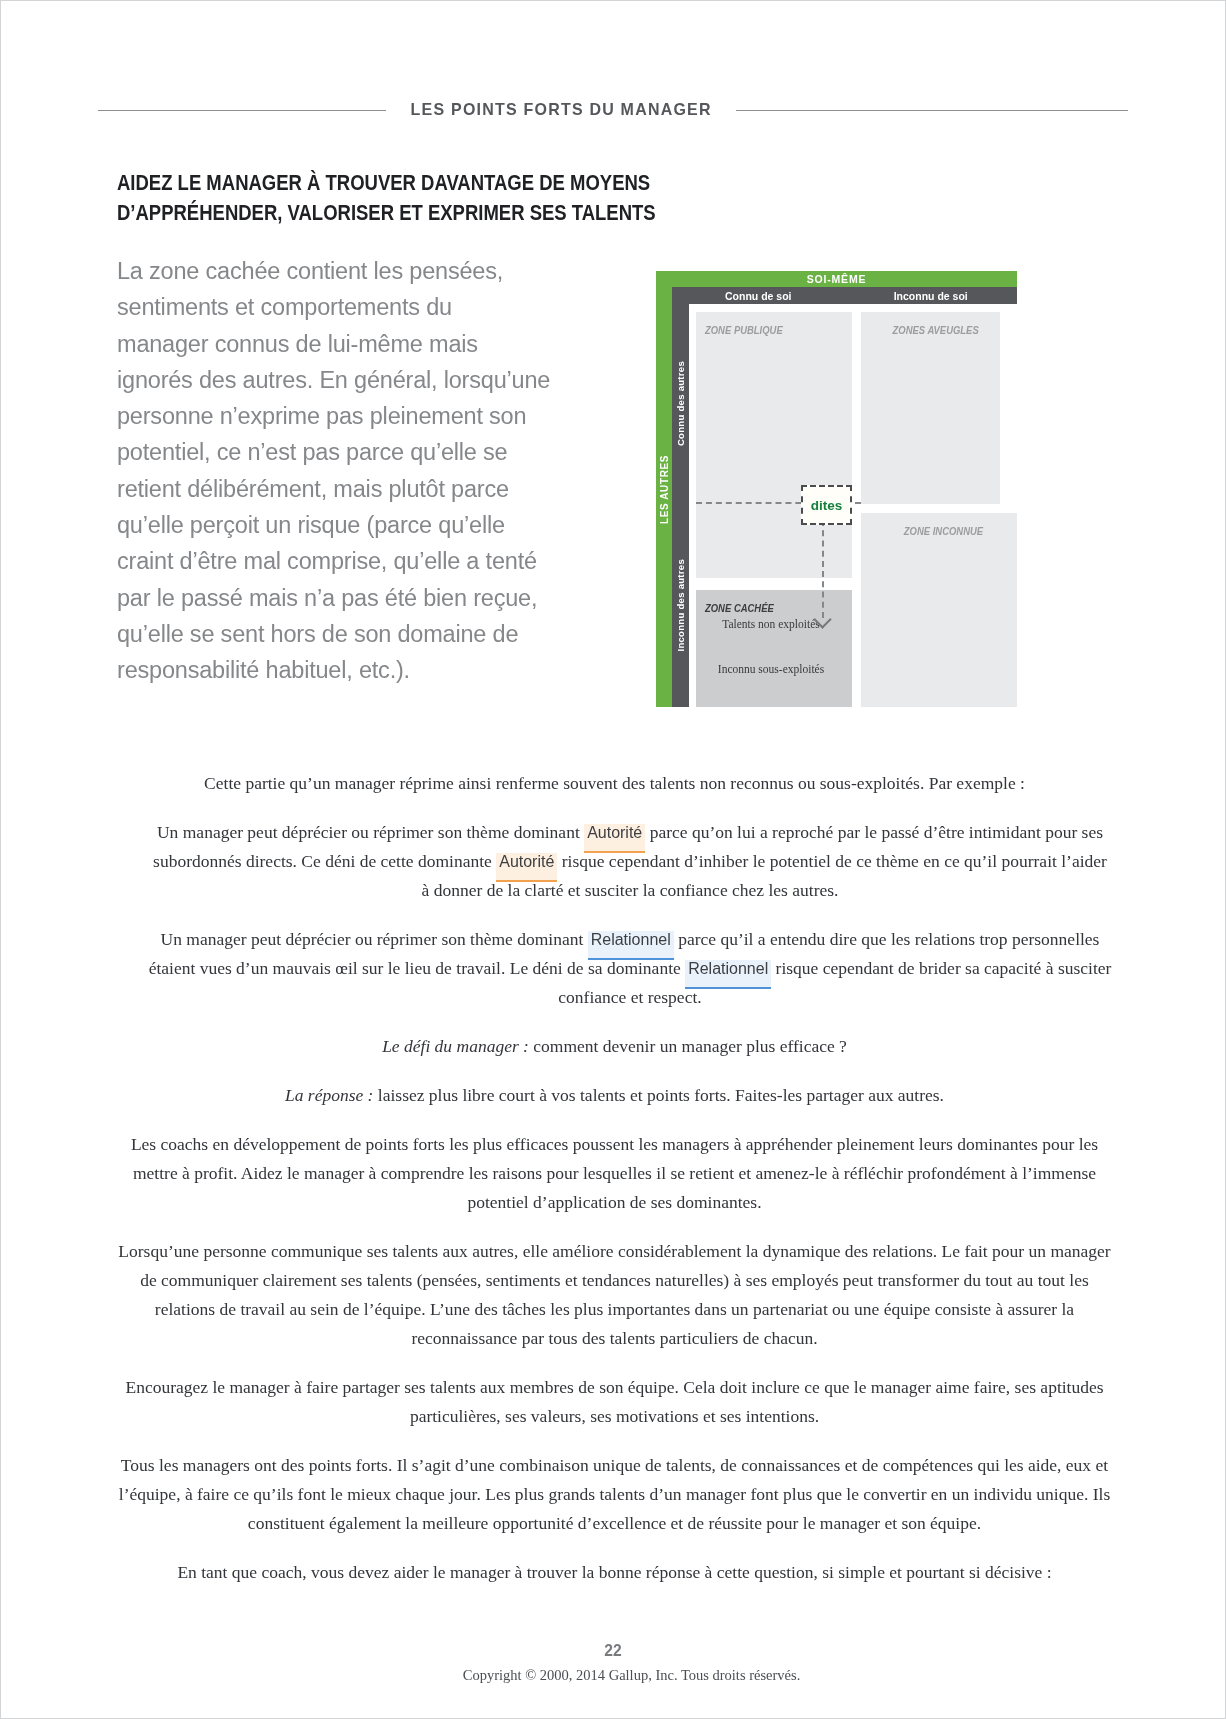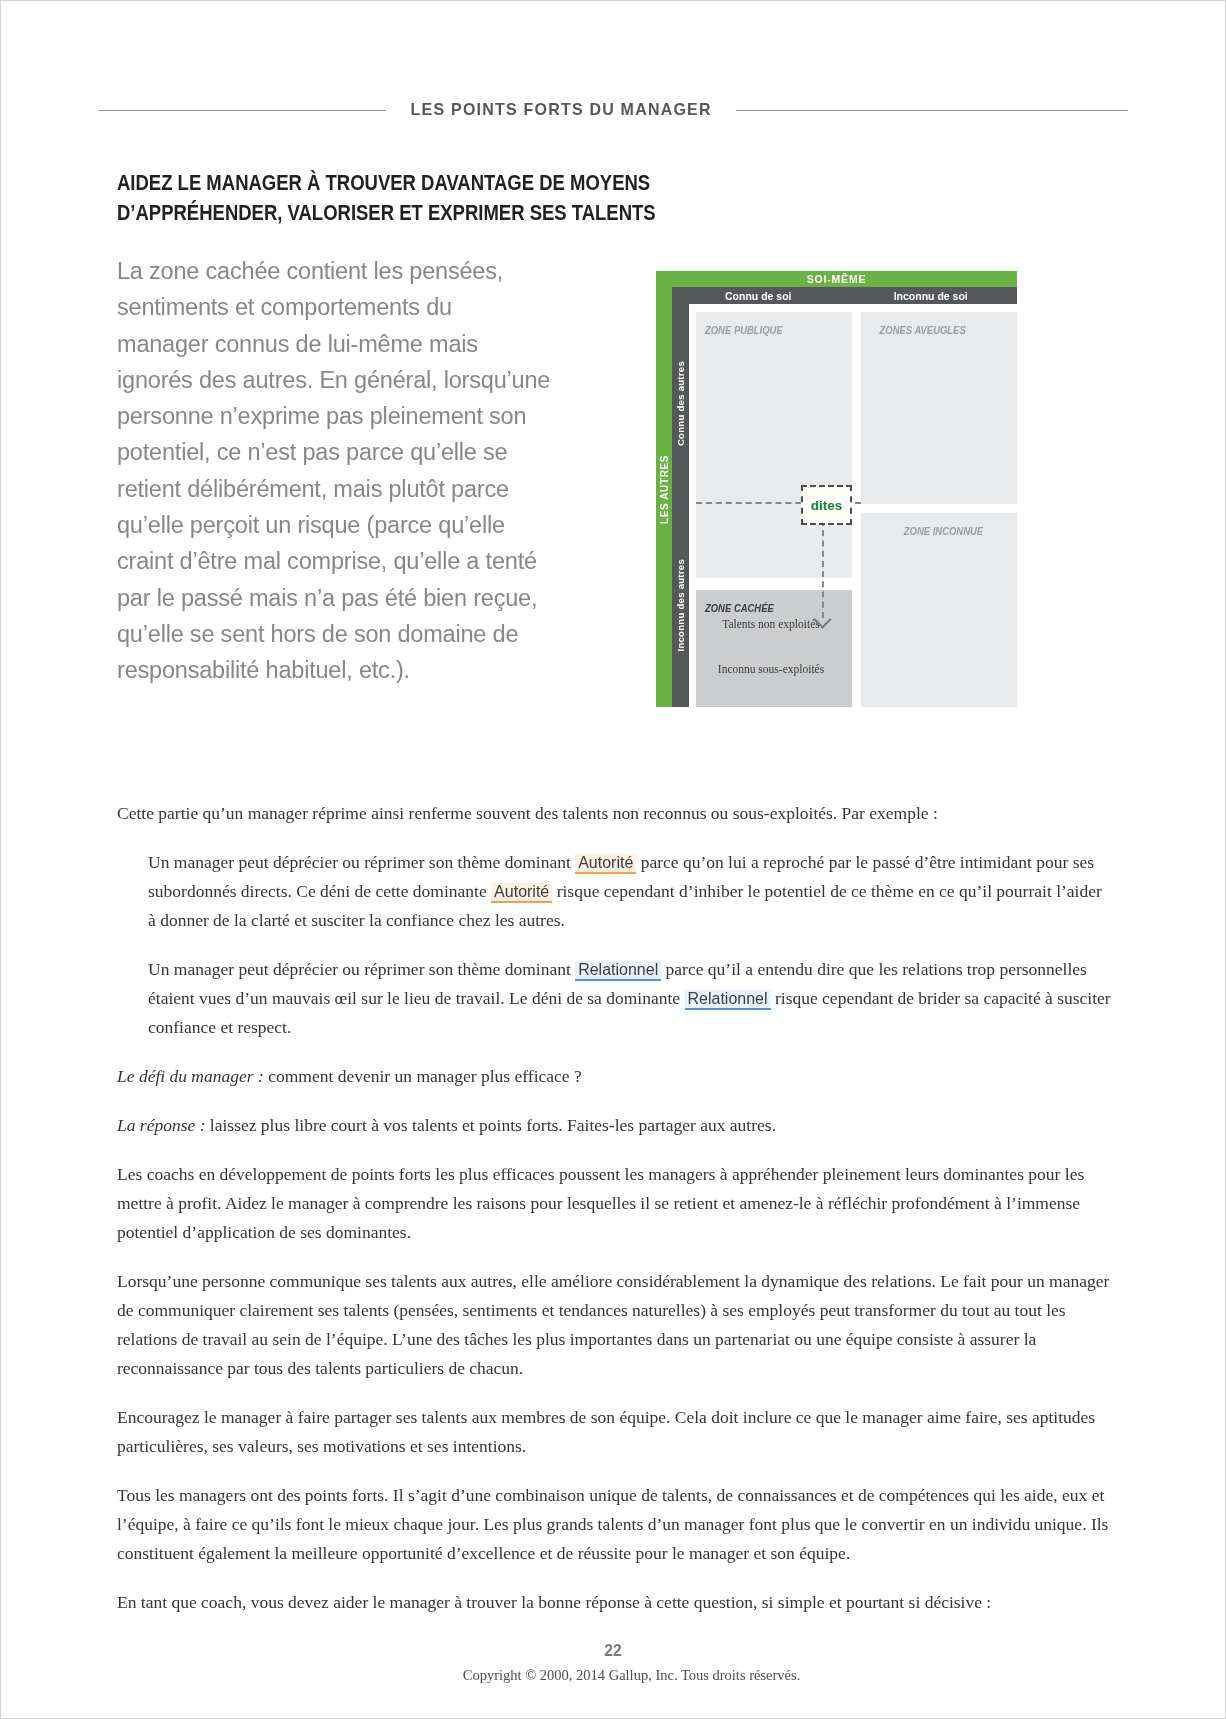--- a/index.html
+++ b/index.html
@@ -48,48 +48,48 @@
   .jh-dark-top{position:absolute;left:16px;top:16px;right:0;height:17px;background:var(--dark,#55575a);display:flex;}
   .jh-dark-top span{flex:1;display:flex;align-items:center;justify-content:center;color:#fff;font-weight:700;font-size:10.5px;}
   .jh-dark-left{position:absolute;left:16px;top:33px;width:17px;bottom:0;background:var(--dark,#55575a);display:flex;flex-direction:column;}
   .jh-dark-left .seg{display:flex;align-items:center;justify-content:center;}
   .seg-top{height:199px;}
   .seg-bottom{flex:1;}
   .jh-dark-left .vert{font-size:9.5px;letter-spacing:.3px;}
 
   .jh-panel{position:absolute;background:var(--panel,#e9eaeb);padding:8px 9px;box-sizing:border-box;}
   .jh-zp{left:40px;top:41px;width:156px;height:266px;}
-  .jh-za{left:205px;top:41px;width:156px;height:192px;text-align:left;}
+  .jh-za{left:205px;top:41px;width:139px;height:192px;text-align:center;}
   .jh-zi{left:205px;top:242px;width:156px;height:194px;text-align:center;}
   .jh-zc{left:40px;top:319px;width:156px;height:117px;background:var(--panel-dark,#cccdcf);}
   .zone-label{display:inline-block;font-style:italic;font-weight:700;font-size:10.5px;color:#9b9da1;
     transform:scaleX(.9);transform-origin:left top;white-space:nowrap;}
   .jh-za .zone-label,.jh-zi .zone-label{transform-origin:right top;}
   .jh-zc .zone-label{color:#3b3d3f;}
   .zc-note{position:absolute;left:16px;width:118px;text-align:center;
     font-family:"Liberation Serif",serif;font-size:11.5px;color:#3a3a3a;}
   .zc-note-1{top:28px;}
   .zc-note-2{top:73px;}
 
   .jh-dash-h{position:absolute;left:40px;top:231px;width:165px;border-top:2px dashed #85878a;}
   .jh-dash-v{position:absolute;left:166px;top:249px;height:98px;border-left:2px dashed #85878a;}
   .jh-arrowhead{position:absolute;left:160px;top:342px;width:11px;height:11px;
     border-left:2px solid #76787a;border-bottom:2px solid #76787a;transform:rotate(-45deg);}
   .jh-callout{position:absolute;left:145px;top:214px;width:47px;height:36px;background:#fffef8;
     border:2px dashed #4a4c4e;display:flex;align-items:center;justify-content:center;
     font-weight:700;font-size:13.5px;color:#15803d;}
 
   
-  .body-copy{position:absolute;left:117px;top:799px;width:995px;font-size:17.5px;line-height:29px;color:#33353a;}
+  .body-copy{position:absolute;left:117px;top:769px;width:995px;font-size:17.5px;line-height:29px;color:#33353a;text-align:center;}
   .body-copy p{margin:0 0 20px;}
   .body-copy p.indent{margin-left:31px;}
   .lead-italic{font-style:italic;}
   .theme-chip{
     font-family:"Liberation Sans",sans-serif;font-size:16px;color:#3c3e42;
-    padding:0 3px 1px;border-bottom:2.5px solid;white-space:nowrap;
+    padding:0 3px 10px;border-bottom:2.5px solid;white-space:nowrap;
   }
   .chip-autorite{background:#fdf0e1;border-color:var(--accent-orange,#f2a24e);}
   .chip-relationnel{background:#e9f2fb;border-color:var(--accent-blue,#4e93d9);}
 
   
   .page-number{position:absolute;left:0;right:0;top:1641px;text-align:center;
     font-family:"Liberation Sans",sans-serif;font-weight:700;font-size:17px;color:#77797c;
     transform:scaleX(.92);}
   .copyright{position:absolute;left:0;right:0;top:1667px;text-align:center;
     font-family:"Liberation Serif",serif;font-size:14.5px;color:#4c4e52;padding-left:37px;}

